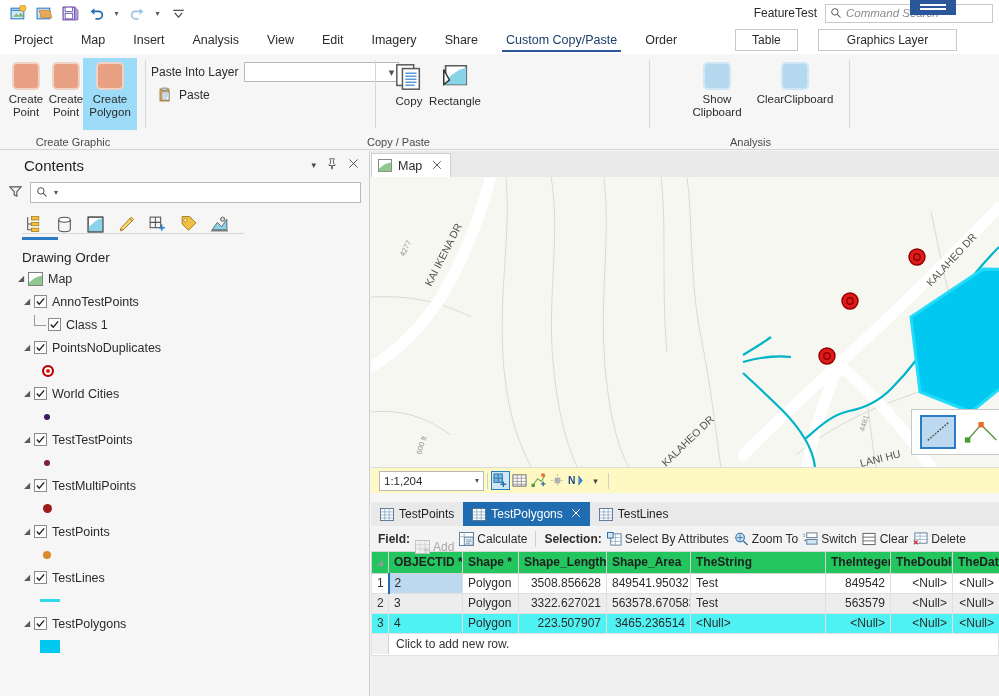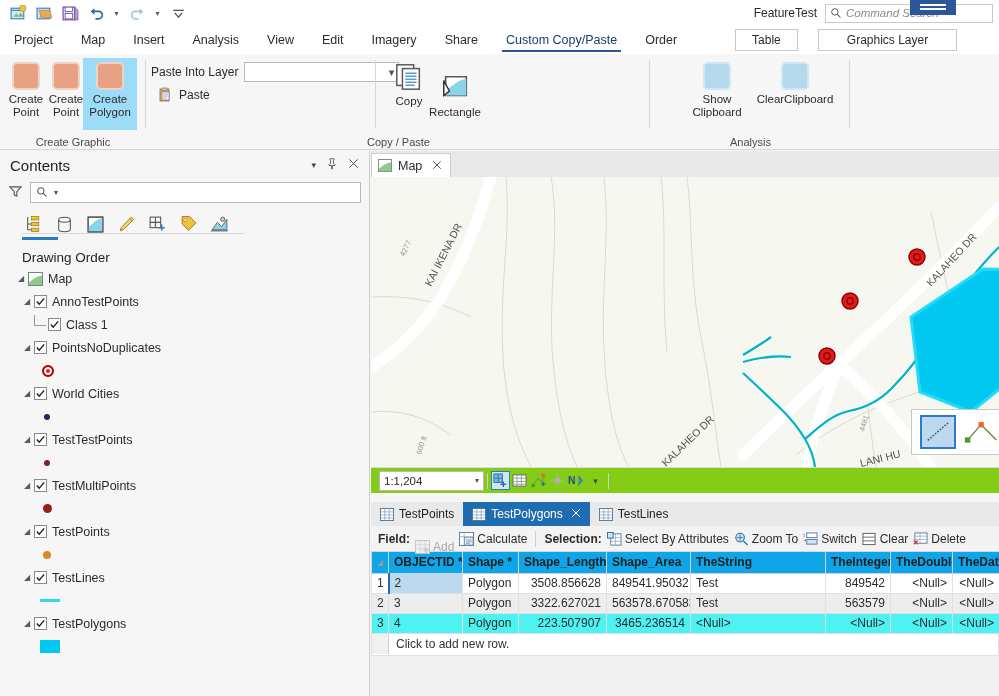--- a/index.html
+++ b/index.html
@@ -94,21 +94,21 @@
     font-size: 11px; color: #555; cursor: pointer;
   }
   .paste-row { position: absolute; top: 33px; left: 10px; display: flex; align-items: center; gap: 6px; cursor: pointer; }
 
   
   .contents {
     position: absolute; left: 0; top: 151px; width: 370px; height: 545px;
     background: #f6f6f6; border-right: 1px solid #cfcfcf;
   }
   .cp-header {
-    height: 28px; display: flex; align-items: center; padding-left: 10px;
+    height: 28px; display: flex; align-items: center; padding-left: 24px;
     font-size: 15px; color: #1f1f1f; gap: 8px;
   }
   .cp-header-btns { margin-left: auto; display: flex; align-items: center; gap: 10px; padding-right: 10px; }
   .cp-hb { cursor: pointer; color: #444; font-size: 12px; }
   .cp-search-row { display: flex; align-items: center; padding: 0 8px; gap: 6px; height: 26px; }
   .filter-ico { width: 16px; height: 16px; }
   .cp-search {
     flex: 1; height: 21px; border: 1px solid #b9b9b9; background: #fff;
     display: flex; align-items: center; padding: 0 5px;
   }
@@ -149,21 +149,21 @@
   }
   .map-canvas { position: relative; width: 628px; height: 290px; background: #f7f7f2; overflow: hidden; }
   .map-overlay-box {
     position: absolute; right: -8px; bottom: 12px; width: 96px; height: 46px;
     background: #ffffff; border: 1px solid #c8c8c8;
     display: flex; align-items: center; gap: 8px; padding-left: 8px;
   }
   .ov-sel { width: 36px; height: 34px; border: 2px solid #2b7cc4; background: #bcd9ef; display:flex;align-items:center;justify-content:center;}
 
   .map-statusbar {
-    height: 26px; background: #84cc16; display: flex; align-items: center;
+    height: 26px; background: #fef9c3; display: flex; align-items: center;
     padding-left: 8px; gap: 0; border-top: 1px solid #dcdcdc;
   }
   .scale-combo {
     width: 105px; height: 20px; border: 1px solid #b9b9b9; background: #fff;
     display: flex; align-items: center; padding: 0 4px; font-size: 11.5px;
   }
   .scale-combo .caret { margin-left: auto; color: #555; font-size: 8px; }
   .vdiv { width: 1px; height: 16px; background: #cfcfcf; margin: 0 3px; }
   .sb-ico { width: 19px; height: 19px; display:flex; align-items:center; justify-content:center; cursor:pointer;}
   .sb-ico.sel { background: #cfe6f5; border: 1px solid #2b7cc4; }
@@ -179,21 +179,21 @@
   .attr-toolbar {
     height: 26px; background: #f3f3f3; display: flex; align-items: center; gap: 5px;
     padding-left: 7px; font-size: 12px; border-bottom: 1px solid #d8d8d8;
   }
   .tb-item { display: flex; align-items: center; gap: 3px; cursor: pointer; white-space: nowrap; }
   .tb-item.disabled { color: #a8a8a8; cursor: default; margin-top: 16px; }
   .tb-label-bold { font-weight: bold; text-align: center; }
 
   table.grid { border-collapse: collapse; width: 628px; table-layout: fixed; font-size: 12px; }
   table.grid th {
-    background: #0ea5e9; border: 1px solid #d2d2d2; border-top: none;
+    background: #22c55e; border: 1px solid #d2d2d2; border-top: none;
     font-weight: bold; text-align: left; padding: 2px 5px; height: 21px;
     color: #1f1f1f; white-space: nowrap; overflow: hidden;
   }
   table.grid td {
     border: 1px solid #e0e0e0; padding: 1px 5px; height: 20px;
     white-space: nowrap; overflow: hidden; background: #fff;
   }
   td.rownum, th.rownum {
     background: #f0f0f0; text-align: center; width: 16px; padding: 0;
     color: #333; font-weight: normal; border: 1px solid #d2d2d2;
@@ -332,21 +332,21 @@
         <span>Paste</span>
       </div>
       <div class="bigbtn" style="left:238px;">
         <svg width="30" height="30" viewBox="0 0 16 16" style="margin-bottom:3px;">
             <rect x="1.5" y="1.5" width="9" height="11" fill="#fff" stroke="#5a5a5a" stroke-width="0.8"></rect>
             <rect x="4.5" y="3.5" width="9" height="11" fill="#fff" stroke="#5a5a5a" stroke-width="0.8"></rect>
             <path d="M6 6h6M6 7.6h6M6 9.2h6M6 10.8h6M6 12.4h5" stroke="#5b9bd5" stroke-width="0.8"></path>
           </svg>
         <span class="lbl">Copy</span>
       </div>
-      <div class="bigbtn" style="left:278px; width:60px;justify-content:center;">
+      <div class="bigbtn" style="left:278px; width:60px;">
         <svg width="30" height="30" viewBox="0 0 16 16" style="margin-bottom:3px;">
             <path d="M3 2h11v10H3z" fill="#fff" stroke="#5a5a5a" stroke-width="0.9"></path>
             <path d="M3 9c3-1 5-5 11-6v9H3z" fill="#8ad4ea"></path>
             <path d="M2 4l0 8 3-2.4z" fill="#fff" stroke="#333" stroke-width="0.8"></path>
           </svg>
         <span class="lbl">Rectangle</span>
       </div>
       <div class="rgroup-sep" style="left:228px;"></div>
       <div class="rgroup-label">Copy / Paste</div>
       <div class="rgroup-sep" style="right:0;"></div>

